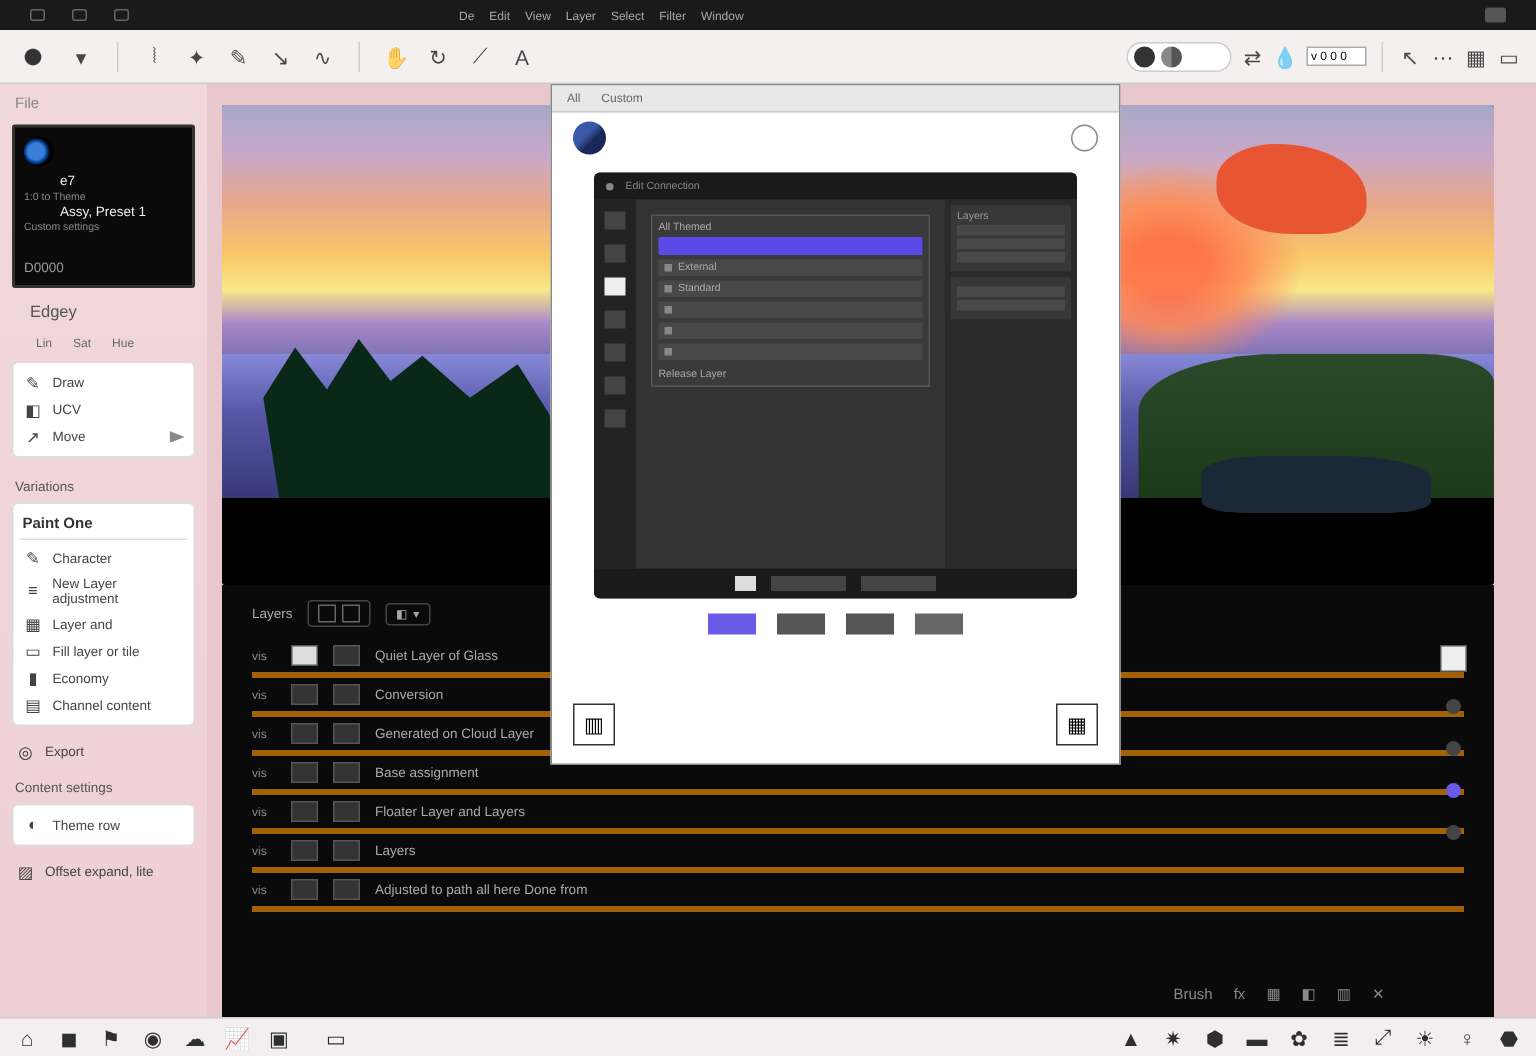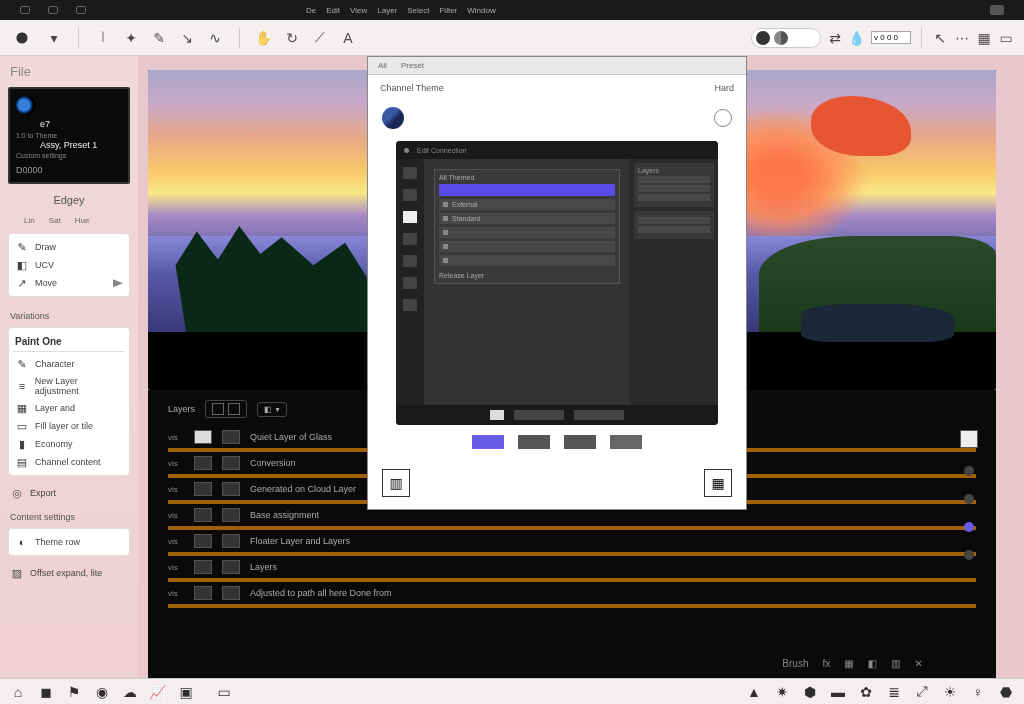--- a/index.html
+++ b/index.html
@@ -22,28 +22,28 @@
 .sec-bar .pill{width:70px;height:20px;background:#fff;border:1px solid #ccc;border-radius:10px;display:flex;align-items:center;padding:0 4px;gap:4px;}
 .sec-bar .circle{width:14px;height:14px;border-radius:50%;background:#333;}
 .sec-bar .circle.g{background:linear-gradient(90deg,#888 49%,#555 51%);}
 .sec-bar .num-in{width:40px;border:1px solid #aaa;font-size:8px;padding:1px 2px;}
 
 
 .main{position:absolute;top:56px;left:0;right:0;bottom:26px;display:flex;}
 
 
 .sidebar{width:138px;background:linear-gradient(#f0d8dc,#eed0d4);padding:6px 8px;display:flex;flex-direction:column;font-size:9px;color:#333;gap:4px;overflow:hidden;}
-.sb-tab{font-size:13px;color:#888;margin:2px 2px 4px;}
+.sb-tab{font-size:10px;color:#888;margin:2px 2px 4px;}
 .sb-card{background:#0a0a0a;border:2px solid #333;padding:6px;color:#ccc;font-size:8px;line-height:1.3;border-radius:2px;}
 .sb-card .thumb{width:20px;height:20px;background:radial-gradient(circle at 40% 50%,#3a7ed8 35%,#0a4da8 45%,#000 60%);border-radius:50%;margin-bottom:4px;}
 .sb-card .t{font-size:9px;color:#eee;margin-left:24px;}
 .sb-card .s{color:#888;font-size:7px;}
-.sb-card .d{color:#999;font-size:9px;margin-top:4px;}
+.sb-card .d{color:#999;font-size:9px;margin-top:16px;}
 .sb-row{display:flex;align-items:center;gap:14px;font-size:8px;color:#666;margin:4px 16px;}
-.sb-hdr{font-size:11px;color:#555;margin:6px 12px 2px;text-align:center;}
+.sb-hdr{font-size:11px;color:#555;margin:6px 12px 2px;}
 .sb-group{background:#fff;border:1px solid #ddd;border-radius:4px;padding:4px;margin-bottom:4px;}
 .sb-item{display:flex;align-items:center;gap:6px;padding:3px 2px;font-size:9px;color:#444;}
 .sb-item .ic{width:14px;height:12px;display:flex;align-items:center;justify-content:center;font-size:11px;}
 .sb-item .arr{margin-left:auto;width:10px;height:8px;background:#888;clip-path:polygon(0 0,100% 50%,0 100%);}
 .sb-heading{font-weight:bold;font-size:10px;padding:4px 2px;border-bottom:1px solid #ddd;margin-bottom:3px;}
 .sb-sub{font-size:9px;color:#555;margin:6px 2px 2px;}
 
 
 .canvas-wrap{flex:1;background:#e8c8cc;padding:14px 28px 0 10px;position:relative;display:flex;flex-direction:column;}
 .canvas{flex:0 0 320px;background:#000;position:relative;border-radius:2px;overflow:hidden;}
@@ -318,25 +318,21 @@
           <span>▥</span>
           <span>✕</span>
       </div>
     </div>
   </div>
 </div>
 
 <div class="dialog">
   <div class="dlg-tabs">
       <span>All</span>
-      <span>Preset</span>
-    </div>
-  <div class="dlg-hdr">
-      <span>Channel Theme</span>
-      <span>Hard</span>
+      <span>Custom</span>
     </div>
   <div class="dlg-avatar">
     <div class="av"></div>
     <div class="rf"></div>
   </div>
   <div class="dlg-preview">
     <div class="dp-top">
         <div class="d"></div>
         <span>Edit Connection</span>
       </div>

